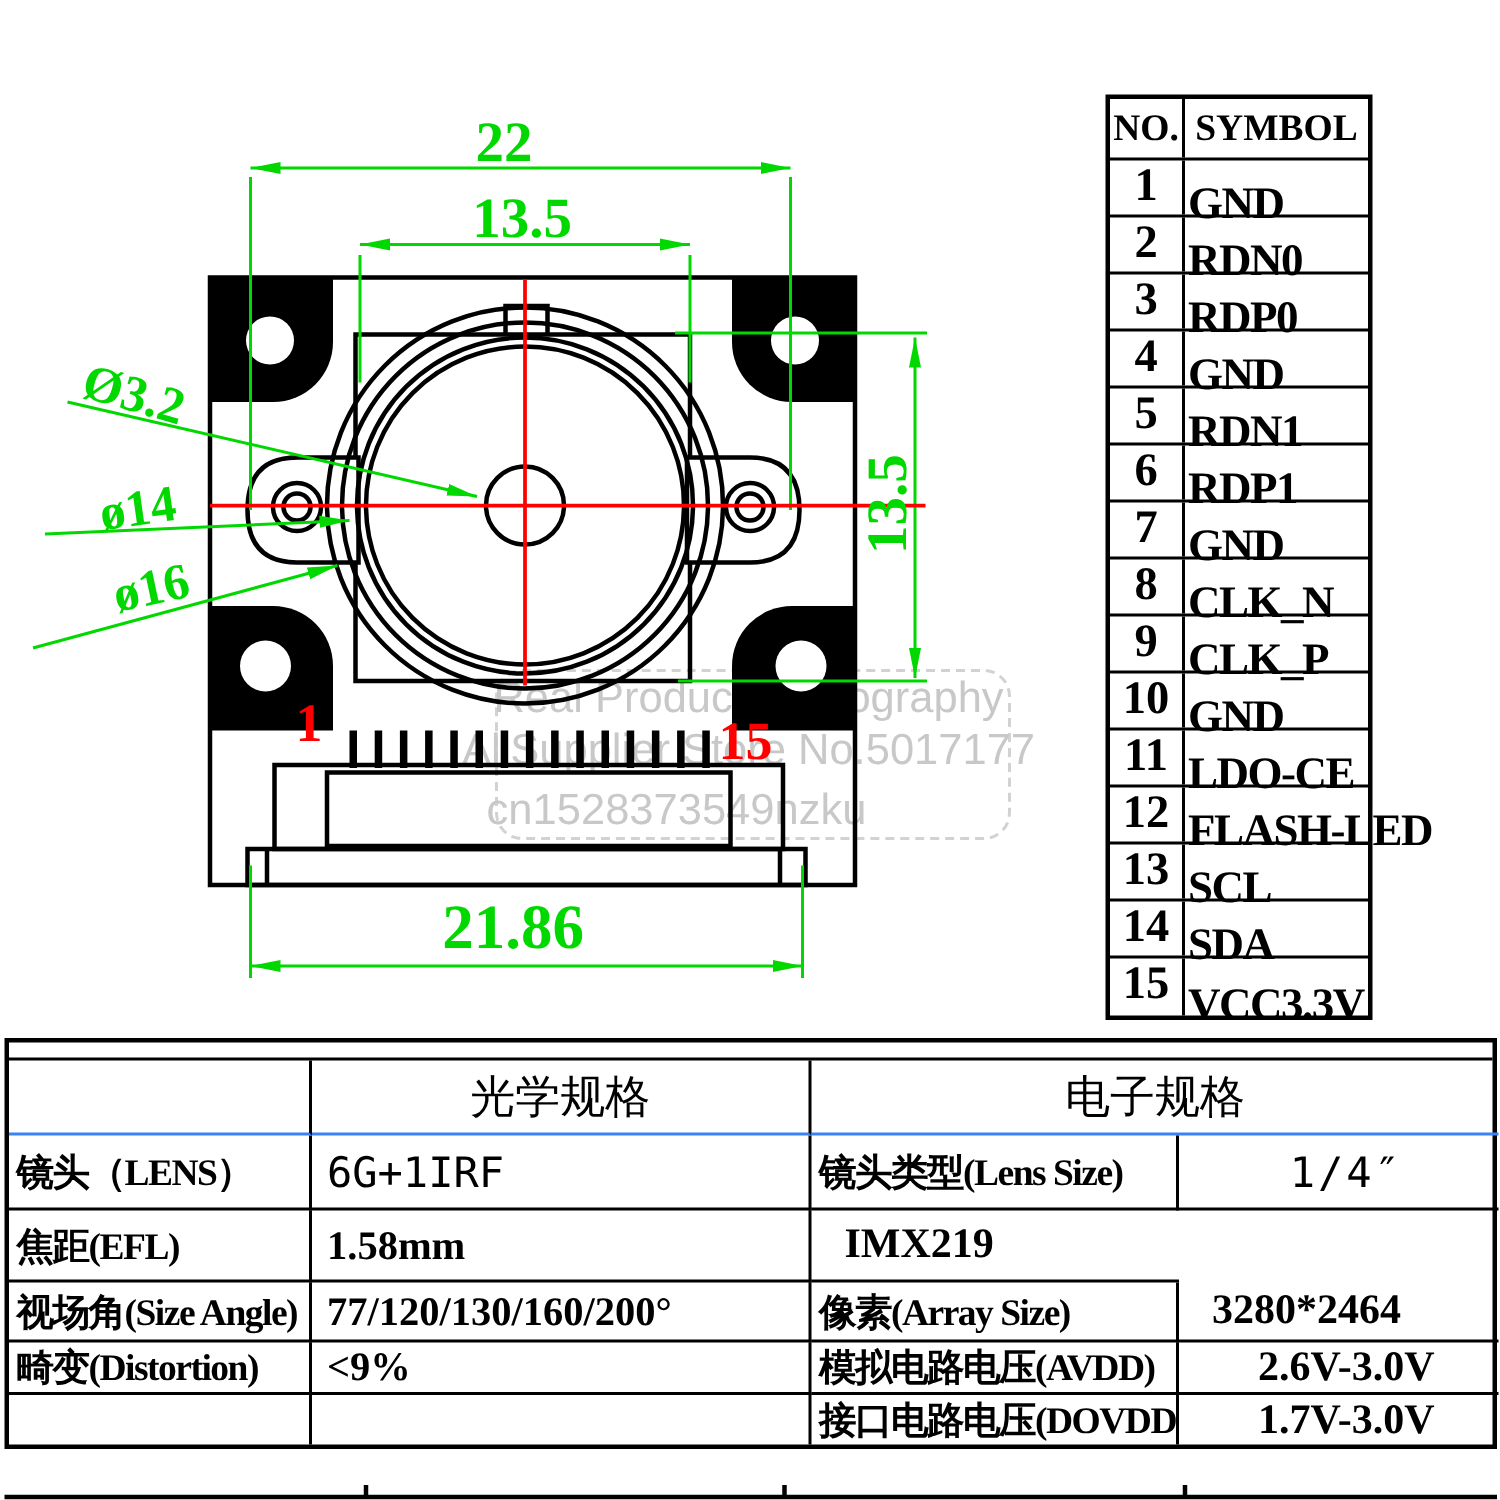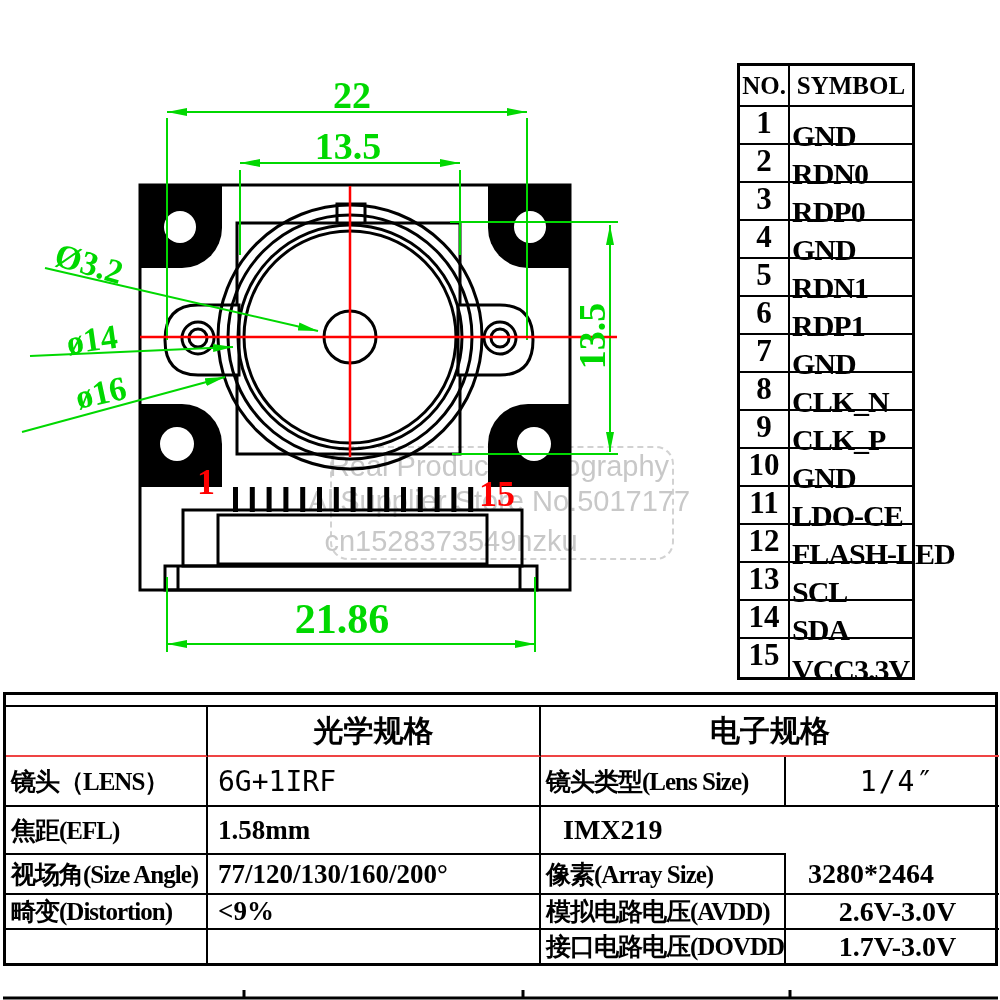--- a/index.html
+++ b/index.html
@@ -33,22 +33,22 @@
   .pin-row:last-of-type{border-bottom:none;}
   .pin-no{width:48px;border-right:2px solid #000;display:flex;align-items:flex-start;
           justify-content:center;font-weight:bold;font-size:31px;line-height:1.05;}
   .pin-symbol{position:absolute;left:52px;bottom:-8px;font-weight:bold;font-size:30px;
               line-height:1;white-space:nowrap;letter-spacing:-1px;}
   
   .spec-table{position:absolute;left:3px;top:692px;width:995px;border:3px solid #000;
               box-sizing:border-box;background:#fff;}
   .spec-band{height:10px;border-bottom:2px solid #000;}
   .spec-header{display:grid;grid-template-columns:202px 333px 458px;height:50px;}
-  .spec-header .c{border-right:2px solid #000;border-bottom:2px solid #ef4444;display:flex;
-                  align-items:center;justify-content:center;font-weight:bold;font-size:30px;}
+  .spec-header .c{border-right:2px solid #000;border-bottom:2px solid #3b82f6;display:flex;
+                  align-items:center;justify-content:center;font-weight:normal;font-size:30px;}
   .spec-header .c:last-child{border-right:none;}
   .spec-row{display:grid;grid-template-columns:202px 333px 245px 213px;}
   .spec-row .c{border-right:2px solid #000;border-bottom:2px solid #000;display:flex;
                align-items:center;overflow:hidden;white-space:nowrap;}
   .spec-row .c:last-child{border-right:none;}
   .spec-row:last-of-type .c{border-bottom:none;}
   .spec-row:nth-of-type(1) .c,.spec-row:nth-of-type(2) .c{height:46px;}
   .spec-row:nth-of-type(3) .c{height:48px;}
   .spec-row:nth-of-type(4) .c{height:46px;}
   .spec-row:nth-of-type(5) .c{height:38px;}
@@ -164,21 +164,21 @@
 
     <g stroke="#000" stroke-width="3">
       <line x1="3" y1="998" x2="998" y2="998"></line>
       <line x1="244" y1="990" x2="244" y2="998"></line>
       <line x1="523" y1="990" x2="523" y2="998"></line>
       <line x1="790" y1="990" x2="790" y2="998"></line>
     </g>
   </svg>
 
   <div class="labels">
-    <div class="dim dim-38" style="left:352px;top:95px;">22</div>
+    <div class="dim dim-38" style="left:336px;top:95px;">22</div>
     <div class="dim dim-38" style="left:348px;top:146px;">13.5</div>
     <div class="dim dim-38" style="left:592px;top:336px;transform:translate(-50%,-50%) rotate(-90deg);">13.5</div>
     <div class="dim dim-42" style="left:342px;top:619px;">21.86</div>
     <div class="dim dim-34" style="left:89px;top:264px;transform:translate(-50%,-50%) rotate(16deg);">Ø3.2</div>
     <div class="dim dim-34" style="left:92px;top:340px;transform:translate(-50%,-50%) rotate(-8deg);">ø14</div>
     <div class="dim dim-34" style="left:101px;top:393px;transform:translate(-50%,-50%) rotate(-12deg);">ø16</div>
     <div class="pinref" style="left:206px;top:482px;">1</div>
     <div class="pinref" style="left:497px;top:494px;">15</div>
   </div>
 

